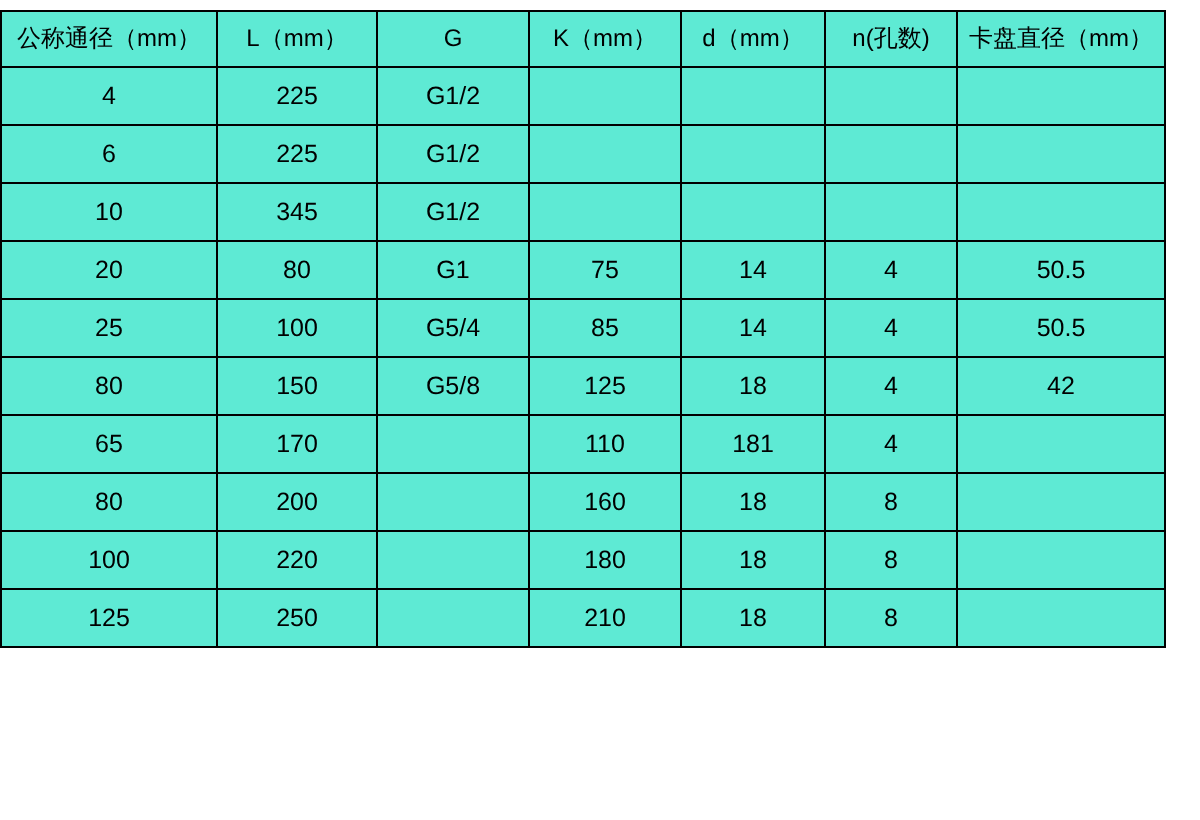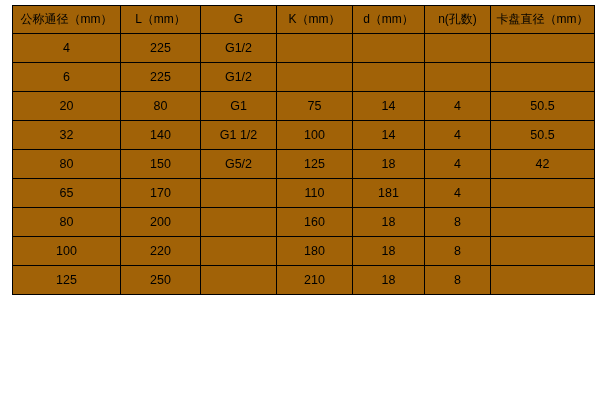--- a/index.html
+++ b/index.html
@@ -18,22 +18,22 @@
     width: 600px;
     height: 410px;
     position: relative;
     background: #ffffff;
     box-sizing: border-box;
   }
   table.spec {
     border-collapse: collapse;
     table-layout: fixed;
     width: 582px;
-    margin: 5px 0 0 12px;
-    background: #a16207;
+    margin: 5px 0 0 0;
+    background: #5eead4;
   }
   table.spec td, table.spec th {
     border: 1px solid #000000;
     text-align: center;
     vertical-align: middle;
     font-weight: normal;
     padding: 0;
     height: 28px;
     line-height: 28px;
     white-space: nowrap;
@@ -106,41 +106,50 @@
       <tr>
         <td>6</td>
         <td>225</td>
         <td>G1/2</td>
         <td class="blank"></td>
         <td class="blank"></td>
         <td class="blank"></td>
         <td class="blank"></td>
       </tr>
       <tr>
+        <td>10</td>
+        <td>345</td>
+        <td>G1/2</td>
+        <td class="blank blank-bottom"></td>
+        <td class="blank blank-bottom"></td>
+        <td class="blank blank-bottom"></td>
+        <td class="blank blank-bottom"></td>
+      </tr>
+      <tr>
         <td>20</td>
         <td>80</td>
         <td>G1</td>
         <td>75</td>
         <td>14</td>
         <td>4</td>
         <td>50.5</td>
       </tr>
       <tr>
-        <td>32</td>
-        <td>140</td>
-        <td>G1 1/2</td>
+        <td>25</td>
         <td>100</td>
+        <td>G5/4</td>
+        <td>85</td>
         <td>14</td>
         <td>4</td>
         <td>50.5</td>
       </tr>
       <tr>
         <td>80</td>
         <td>150</td>
-        <td>G5/2</td>
+        <td>G5/8</td>
         <td>125</td>
         <td>18</td>
         <td>4</td>
         <td>42</td>
       </tr>
       <tr>
         <td>65</td>
         <td>170</td>
         <td class="blank blank-top"></td>
         <td>110</td>

